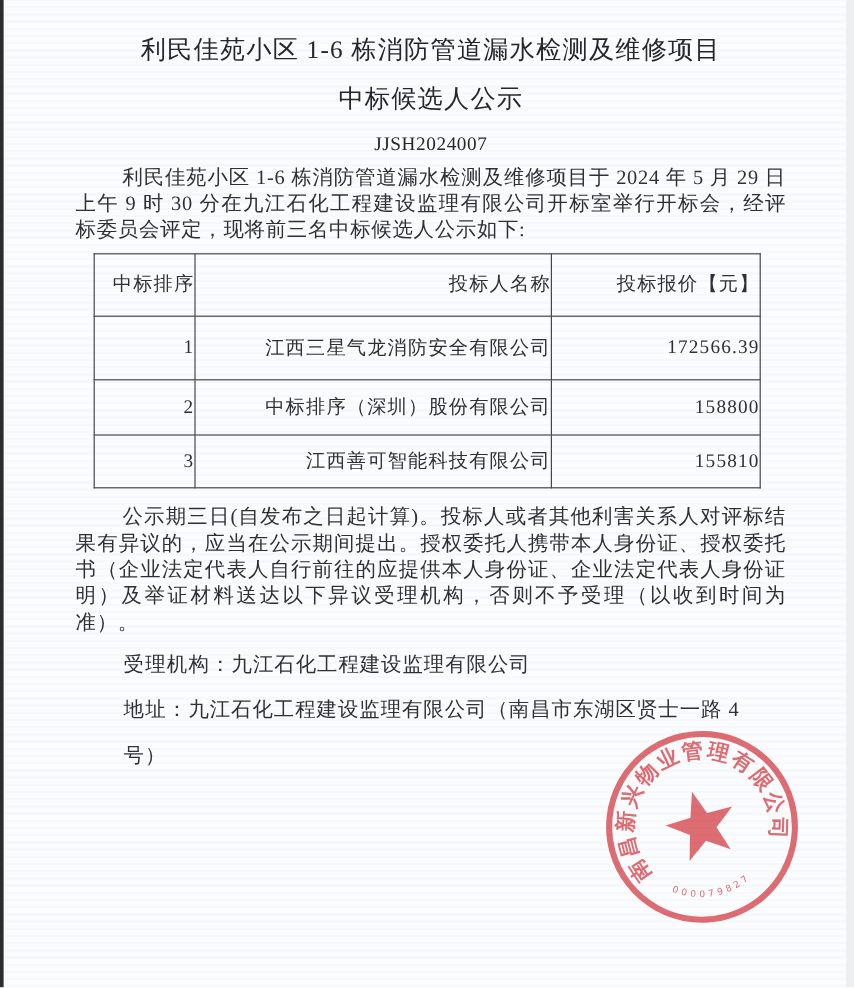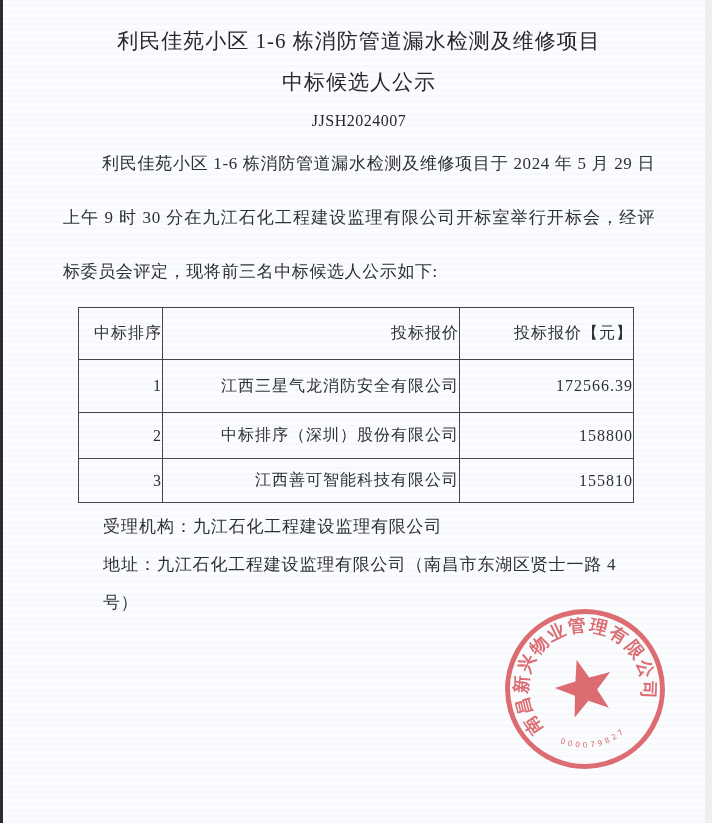--- a/index.html
+++ b/index.html
@@ -40,21 +40,21 @@
     text-align: center;
     font-weight: normal;
     font-size: 16px;
     color: #26272e;
     margin-top: 15px;
     letter-spacing: 0.5px;
   }
   .para {
     margin-top: 7px;
     font-size: 17px;
-    line-height: 54px;
+    line-height: 22px;
     text-align: justify;
     text-indent: 2.3em;
     letter-spacing: 0.6px;
   }
   table.bid-table {
     border-collapse: collapse;
     margin: 8px 0 0 15px;
     width: 555px;
     table-layout: fixed;
   }
@@ -107,41 +107,42 @@
     <div class="title">利民佳苑小区 1-6 栋消防管道漏水检测及维修项目</div>
     <div class="title title-line2">中标候选人公示</div>
     <div class="doc-number">JJSH2024007</div>
 
     <p class="para">利民佳苑小区 1-6 栋消防管道漏水检测及维修项目于 2024 年 5 月 29 日上午 9 时 30 分在九江石化工程建设监理有限公司开标室举行开标会，经评标委员会评定，现将前三名中标候选人公示如下:</p>
 
     <table class="bid-table">
       <tbody>
           <tr class="hdr">
         <th class="col-rank">中标排序</th>
-        <th class="col-name">投标报价</th>
+        <th class="col-name">投标人名称</th>
         <th class="col-price">投标报价【元】</th>
       </tr>
       <tr class="r1">
         <td>1</td>
         <td>江西三星气龙消防安全有限公司</td>
         <td>172566.39</td>
       </tr>
       <tr class="r2">
         <td>2</td>
         <td>中标排序（深圳）股份有限公司</td>
         <td>158800</td>
       </tr>
       <tr class="r3">
         <td>3</td>
         <td>江西善可智能科技有限公司</td>
         <td>155810</td>
       </tr>
     </tbody>
       </table>
 
+    <p class="para para2">公示期三日(自发布之日起计算)。投标人或者其他利害关系人对评标结果有异议的，应当在公示期间提出。授权委托人携带本人身份证、授权委托书（企业法定代表人自行前往的应提供本人身份证、企业法定代表人身份证明）及举证材料送达以下异议受理机构，否则不予受理（以收到时间为准）。</p>
 
     <div class="info-line first">
       <span class="info-label">受理机构：</span><span>九江石化工程建设监理有限公司</span>
     </div>
     <div class="info-line">
       <span class="info-label">地址：</span><span>九江石化工程建设监理有限公司（南昌市东湖区贤士一路 4 号）</span>
     </div>
 
   </div>
 

